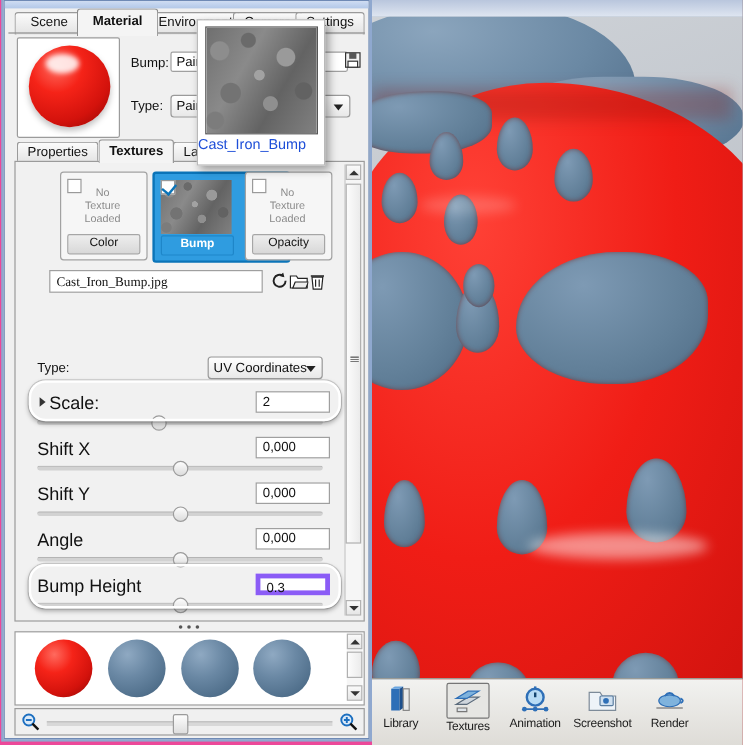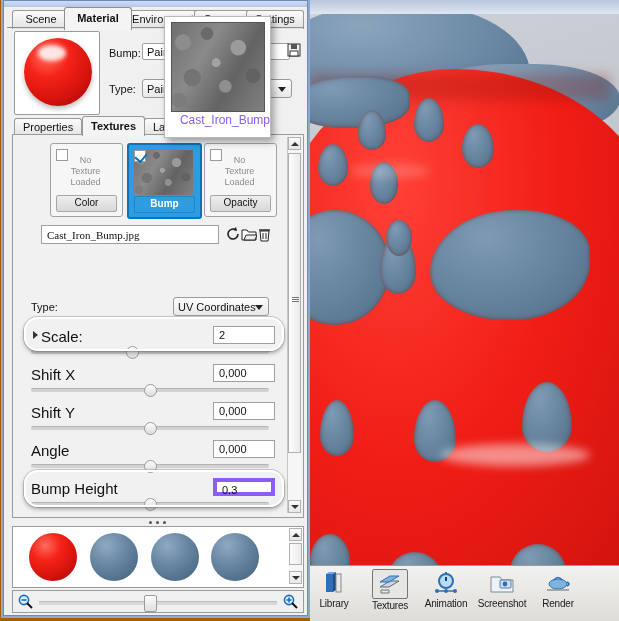--- a/index.html
+++ b/index.html
@@ -42,21 +42,21 @@
     display:flex;align-items:flex-start;padding-top:3px;
   }
   .tbtn{width:56px;display:flex;flex-direction:column;align-items:center;cursor:pointer;}
   .tbtn .glyph{width:34px;height:28px;display:flex;align-items:center;justify-content:center;}
   .tbtn .tlabel{font-size:10px;color:#1b1b1b;margin-top:1px;letter-spacing:-.2px;}
   .tbtn.sel .glyph{border:1px solid #767676;background:#e6e6e3;border-radius:2px;}
 
   
   #panel{
     position:absolute;left:0;top:0;width:310px;height:621px;
-    background:#a16207;
+    background:#ec4899;
   }
   #panel-frame{
     position:absolute;left:3px;top:0;width:303px;height:614px;
     background:#f0f0f0;border:1px solid #6f8ab5;
     box-shadow:0 0 0 2px #8fa8cf;
   }
   #titlebar{position:absolute;left:0;top:0;width:100%;height:6px;
      background:linear-gradient(#cddcf3,#b3c8e8);}
   
   #tabstrip{position:absolute;left:3px;top:6px;width:297px;height:21px;}
@@ -115,21 +115,21 @@
   .slot{position:absolute;top:8px;width:71px;height:72px;background:#f6f6f6;
         border:1px solid #a2a2a2;border-radius:3px;}
   .slot .thumb{position:absolute;left:5px;top:5px;width:59px;height:45px;
         display:flex;align-items:center;justify-content:center;text-align:center;
         font-size:9px;color:#8b8b8b;line-height:11px;}
   .slot .cap{position:absolute;left:5px;bottom:4px;width:59px;height:15px;line-height:14px;
         text-align:center;font-size:10px;color:#111;background:linear-gradient(#eee,#d8d8d8);
         border:1px solid #a6a6a6;border-radius:2px;}
   .slot .cb{position:absolute;left:5px;top:5px;width:10px;height:10px;background:#fff;
         border:1px solid #9a9a9a;z-index:4;}
-  .slot.sel{background:#2f9ce0;border:2px solid #0b74b8;}
+  .slot.sel{background:#2f9ce0;border:2px solid #0b74b8;padding-left:40px;}
   .slot.sel .cap{background:#2f9ce0;border-color:#1e86c9;color:#fff;font-weight:bold;}
   .noisefill{
     width:100%;height:100%;
     background:
       radial-gradient(circle at 12% 22%,#8d8d8d 0 7%,transparent 8%),
       radial-gradient(circle at 38% 12%,#6a6a6a 0 6%,transparent 7%),
       radial-gradient(circle at 72% 28%,#9a9a9a 0 8%,transparent 9%),
       radial-gradient(circle at 22% 62%,#737373 0 9%,transparent 10%),
       radial-gradient(circle at 58% 72%,#8f8f8f 0 7%,transparent 8%),
       radial-gradient(circle at 88% 60%,#626262 0 7%,transparent 8%),
@@ -495,14 +495,14 @@
     </span>
   </div>
  </div>
 </div>
 
 <div style="position:absolute;left:164px;top:16px;width:105px;height:120px;background:#fff;
             border:1px solid #b9b9b9;box-shadow:3px 4px 7px rgba(0,0,0,.35);z-index:50;">
   <div style="position:absolute;left:6px;top:5px;width:92px;height:88px;border:1px solid #555;overflow:hidden;">
     <div class="noisefill"></div>
   </div>
-  <div style="position:absolute;left:0;top:96px;width:100%;text-align:right;font-size:12px;color:#8b5cf6;">Cast_Iron_Bump</div>
+  <div style="position:absolute;left:0;top:96px;width:100%;text-align:left;font-size:12px;color:#1d4ed8;">Cast_Iron_Bump</div>
 </div>
 
 </body></html>

